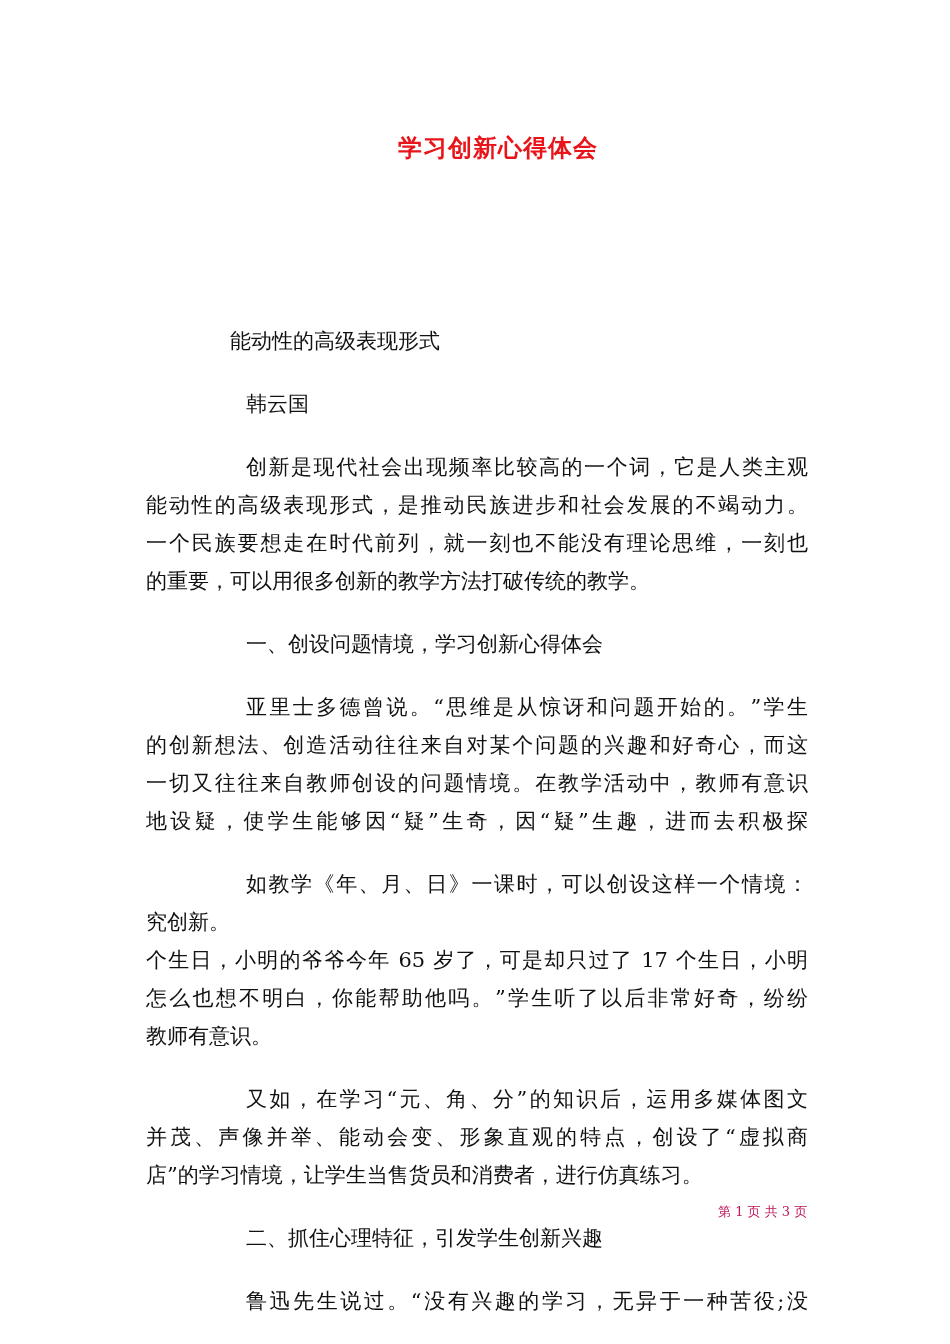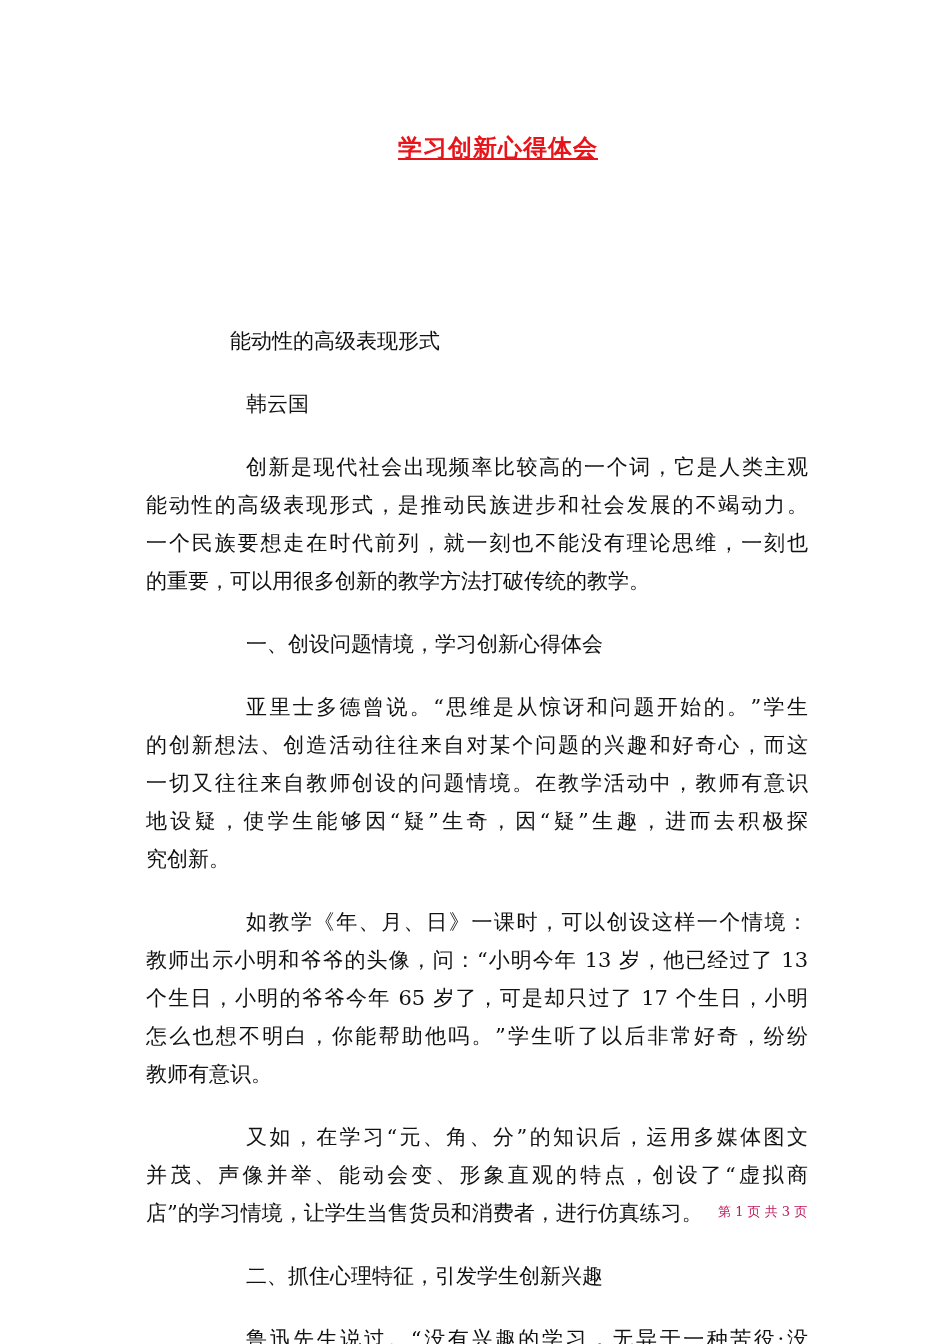--- a/index.html
+++ b/index.html
@@ -1,20 +1,20 @@
 <!DOCTYPE html>
 <html><head>
 <meta charset="utf-8">
 <style>
   html, body { margin: 0; padding: 0; background: #ffffff; }
   body { width: 950px; height: 1344px; position: relative; overflow: hidden;
          font-family: "DejaVu Serif", "Liberation Serif", serif; color: #111; }
   .title { position: absolute; top: 132px; left: 0; width: 882px; padding-left: 114px; box-sizing: border-box;
            text-align: center; color: #e8141a; font-size: 24px; font-weight: bold; letter-spacing: 1px;
-           font-family: "DejaVu Sans", "Liberation Sans", sans-serif; text-decoration: underline; }
+           font-family: "DejaVu Sans", "Liberation Sans", sans-serif; }
   .body-text { position: absolute; top: 322px; left: 146px; width: 662px; }
   .line { height: 38px; line-height: 38px; font-size: 21px; white-space: nowrap; overflow: hidden;
           text-align: justify; text-align-last: justify; }
   .line.last { text-align-last: left; }
   .ind1 { padding-left: 84px; }
   .ind2 { padding-left: 100px; margin-top: 25px; }
   .footer { position: absolute; top: 1203px; left: 718px; font-size: 13px; color: #be185d; }
 </style>
 </head>
 <body>
@@ -26,23 +26,22 @@
   <div class="line ind2 last">韩云国</div>
   <div class="line ind2">创新是现代社会出现频率比较高的一个词，它是人类主观</div>
   <div class="line">能动性的高级表现形式，是推动民族进步和社会发展的不竭动力。</div>
   <div class="line">一个民族要想走在时代前列，就一刻也不能没有理论思维，一刻也</div>
   <div class="line last">的重要，可以用很多创新的教学方法打破传统的教学。</div>
   <div class="line ind2 last">一、创设问题情境，学习创新心得体会</div>
   <div class="line ind2">亚里士多德曾说。“思维是从惊讶和问题开始的。”学生</div>
   <div class="line">的创新想法、创造活动往往来自对某个问题的兴趣和好奇心，而这</div>
   <div class="line">一切又往往来自教师创设的问题情境。在教学活动中，教师有意识</div>
   <div class="line">地设疑，使学生能够因“疑”生奇，因“疑”生趣，进而去积极探</div>
+  <div class="line ind2">如教学《年、月、日》一课时，可以创设这样一个情境：</div>
   <div class="line last">究创新。</div>
-  <div class="line ind2">如教学《年、月、日》一课时，可以创设这样一个情境：</div>
-  <div class="line">教师出示小明和爷爷的头像，问：“小明今年 13 岁，他已经过了 13</div>
   <div class="line">个生日，小明的爷爷今年 65 岁了，可是却只过了 17 个生日，小明</div>
   <div class="line">怎么也想不明白，你能帮助他吗。”学生听了以后非常好奇，纷纷</div>
   <div class="line last">教师有意识。</div>
   <div class="line ind2">又如，在学习“元、角、分”的知识后，运用多媒体图文</div>
   <div class="line">并茂、声像并举、能动会变、形象直观的特点，创设了“虚拟商</div>
   <div class="line last">店”的学习情境，让学生当售货员和消费者，进行仿真练习。</div>
   <div class="line ind2 last">二、抓住心理特征，引发学生创新兴趣</div>
   <div class="line ind2">鲁迅先生说过。“没有兴趣的学习，无异于一种苦役;没</div>
 </div>
 

